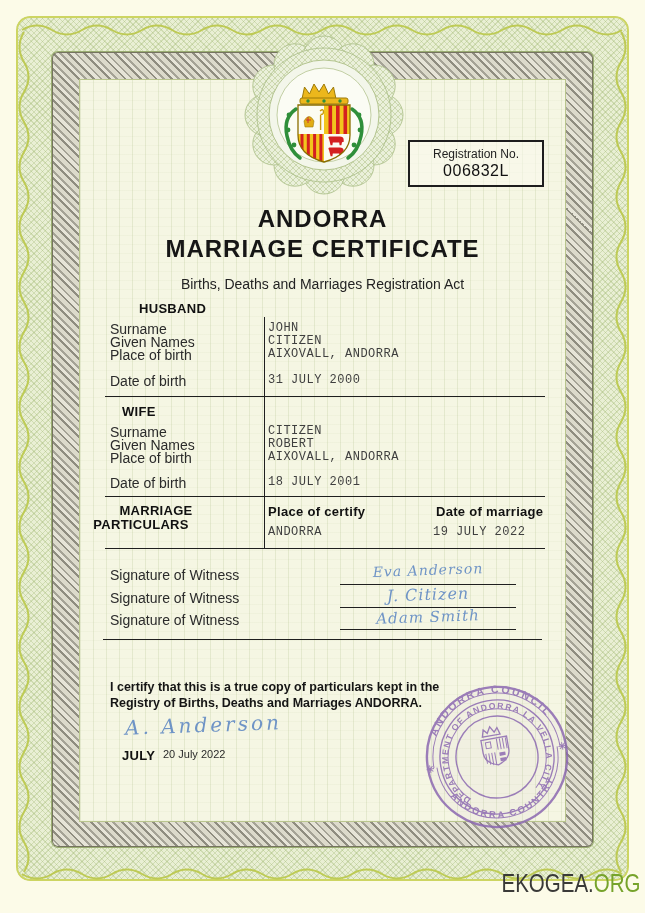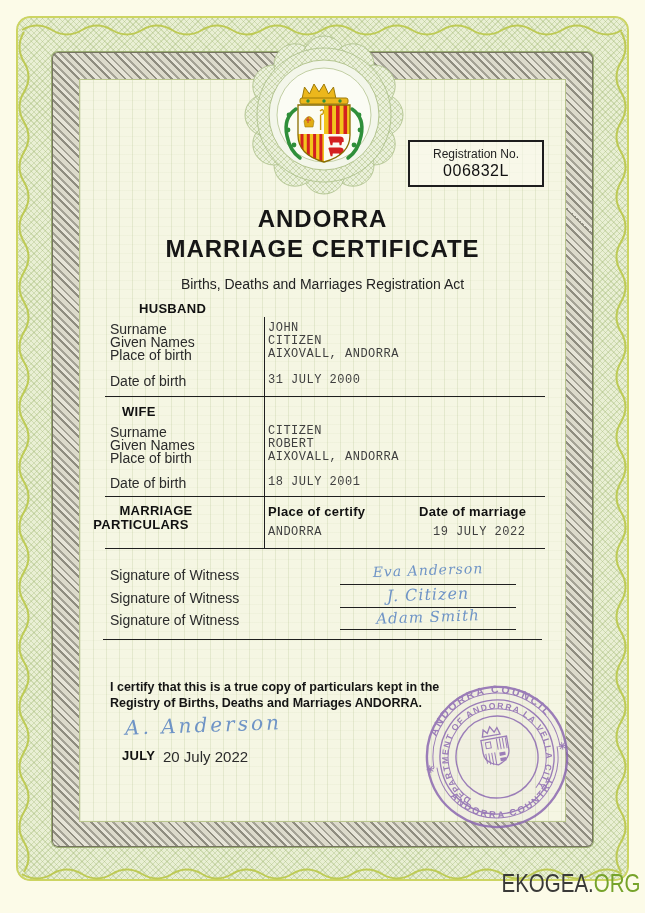--- a/index.html
+++ b/index.html
@@ -207,21 +207,21 @@
   <div class="abs mono" style="left:268px;top:450px">AIXOVALL, ANDORRA</div>
   <div class="abs lbl" style="left:110px;top:475px">Date of  birth</div>
   <div class="abs mono" style="left:268px;top:475px">18 JULY 2001</div>
 
   <div class="rule" style="left:105px;top:496px;width:440px"></div>
 
   <div class="abs hdg center" style="left:105px;top:503px;width:102px">MARRIAGE</div>
   <div class="abs hdg center" style="left:90px;top:517px;width:102px">PARTICULARS</div>
   <div class="abs hdg" style="left:268px;top:504px">Place of certify</div>
   <div class="abs mono" style="left:268px;top:525px">ANDORRA</div>
-  <div class="abs hdg" style="left:419px;top:504px">Date of marriage</div>
+  <div class="abs hdg" style="left:436px;top:504px">Date of marriage</div>
   <div class="abs mono" style="left:433px;top:525px">19 JULY 2022</div>
 
   <div class="rule" style="left:105px;top:548px;width:440px"></div>
 
   <div class="abs lbl" style="left:110px;top:567px">Signature of Witness</div>
   <div class="abs lbl" style="left:110px;top:590px">Signature of Witness</div>
   <div class="abs lbl" style="left:110px;top:612px">Signature of Witness</div>
   <div class="abs sig center" style="left:340px;top:562px;width:176px;font-size:14px">Eva Anderson</div>
   <div class="abs sig center" style="left:340px;top:585px;width:176px;font-size:16px">J. Citizen</div>
   <div class="abs sig center" style="left:340px;top:608px;width:176px;font-size:15px">Adam Smith</div>
@@ -229,21 +229,21 @@
   <div class="rule" style="left:340px;top:607px;width:176px"></div>
   <div class="rule" style="left:340px;top:629px;width:176px"></div>
 
   <div class="rule" style="left:103px;top:639px;width:439px"></div>
 
   <div class="abs" style="left:110px;top:696px;font-size:12.5px;font-weight:bold;color:#151515">Registry of Births, Deaths and Marriages ANDORRA.</div>
   <div class="abs" style="left:110px;top:680px;font-size:12.5px;font-weight:bold;color:#151515">I certify that this is a true copy of particulars kept in the</div>
 
   <div class="abs sig" style="left:125px;top:713px;font-size:20px;letter-spacing:3px">A. Anderson</div>
   <div class="abs hdg" style="left:122px;top:748px">JULY</div>
-  <div class="abs lbl" style="left:163px;top:748px;font-size:15px">20 July 2022</div>
+  <div class="abs lbl" style="left:163px;top:748px;font-size:11px">20 July 2022</div>
 
   <div class="stamp-wrap">
     <svg width="150" height="150" viewBox="0 0 150 150">
       <g transform="rotate(-10 75 75)" fill="none" stroke="#8a66b0">
         <circle cx="75" cy="75" r="70" stroke-width="2.4" fill="rgba(138,102,176,0.05)"></circle>
         <circle cx="75" cy="75" r="57" stroke-width="1.4"></circle>
         <circle cx="75" cy="75" r="41" stroke-width="1.4"></circle>
         <path id="stArcTop" d="M 11 75 A 64 64 0 0 1 139 75"></path>
         <path id="stArcBot" d="M 14 75 A 61 61 0 0 0 136 75"></path>
         <path id="stRing" d="M 42 112 A 49 49 0 1 1 108 112"></path>

